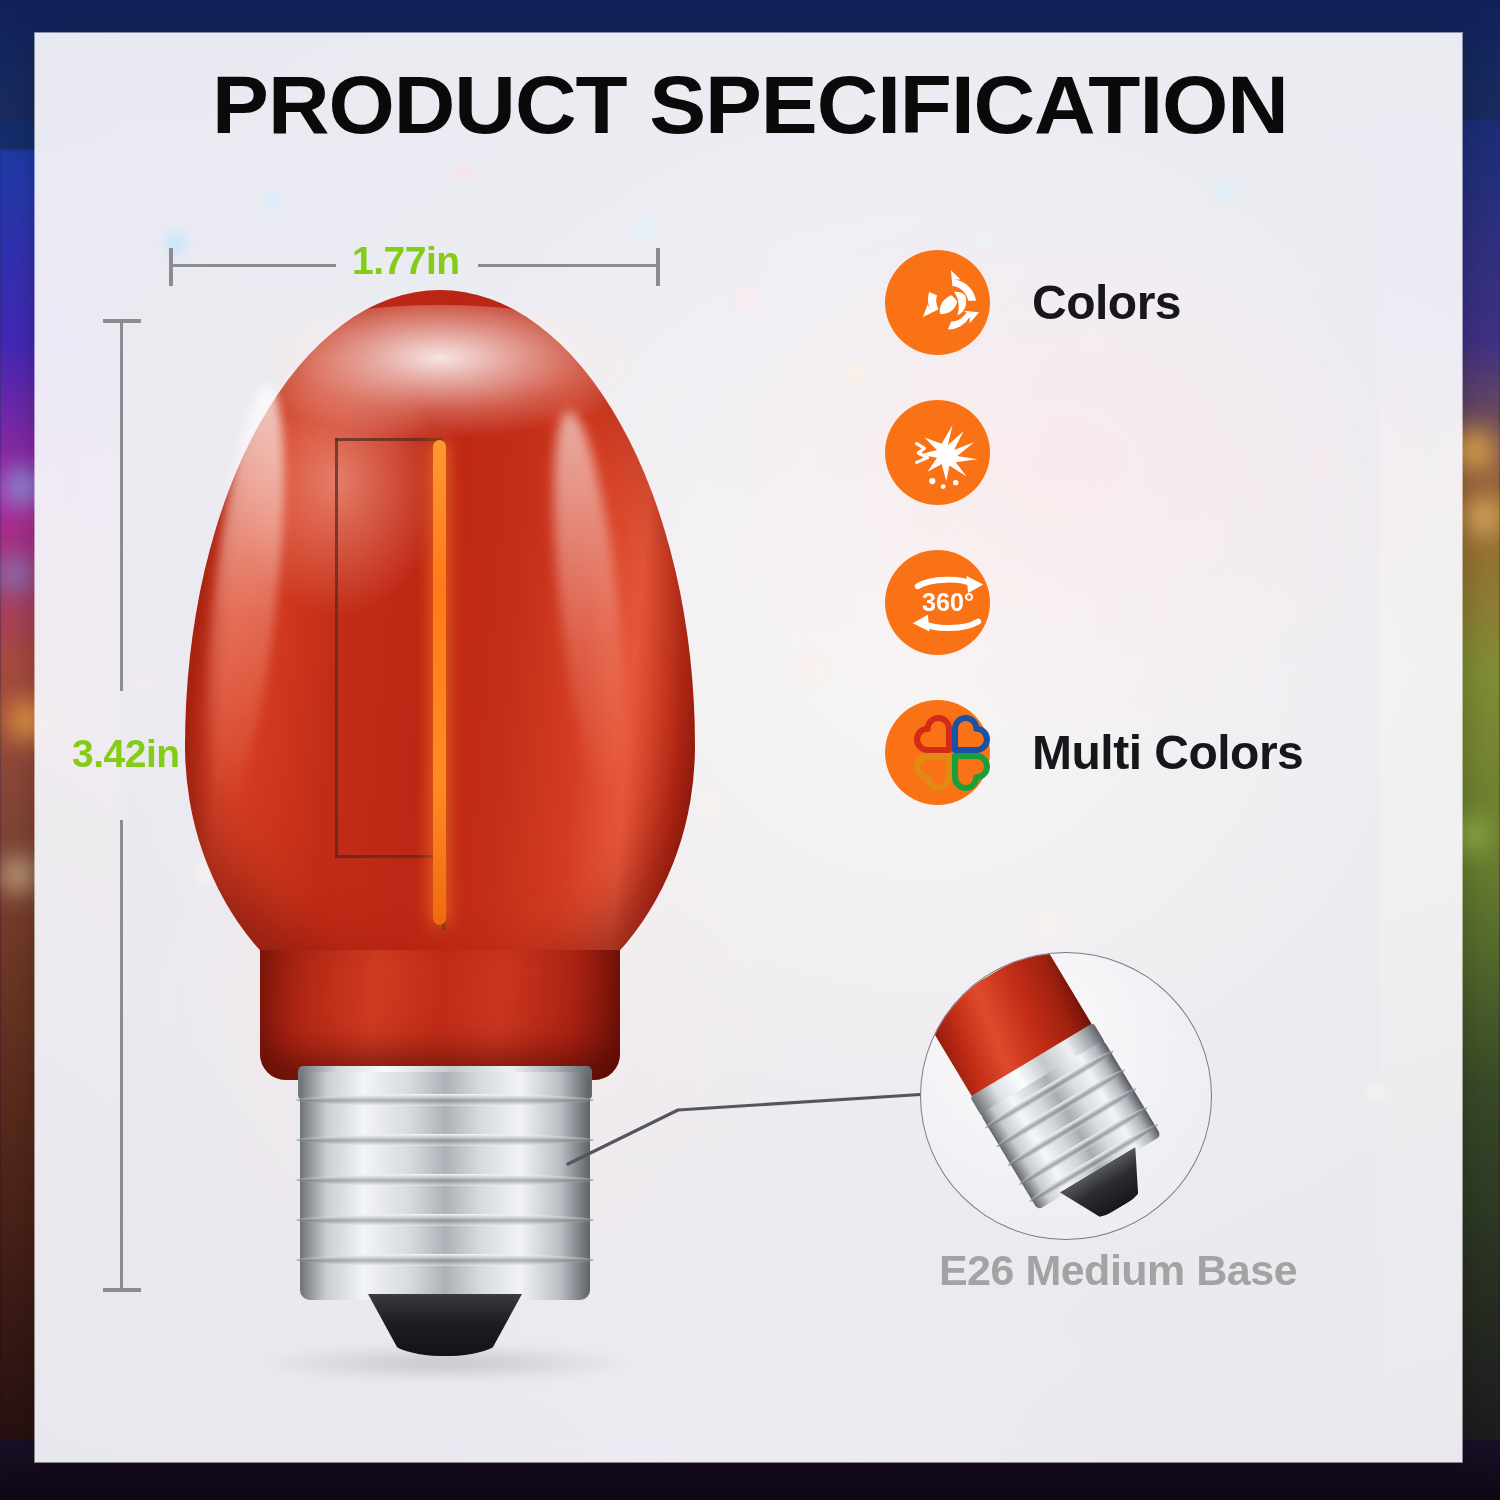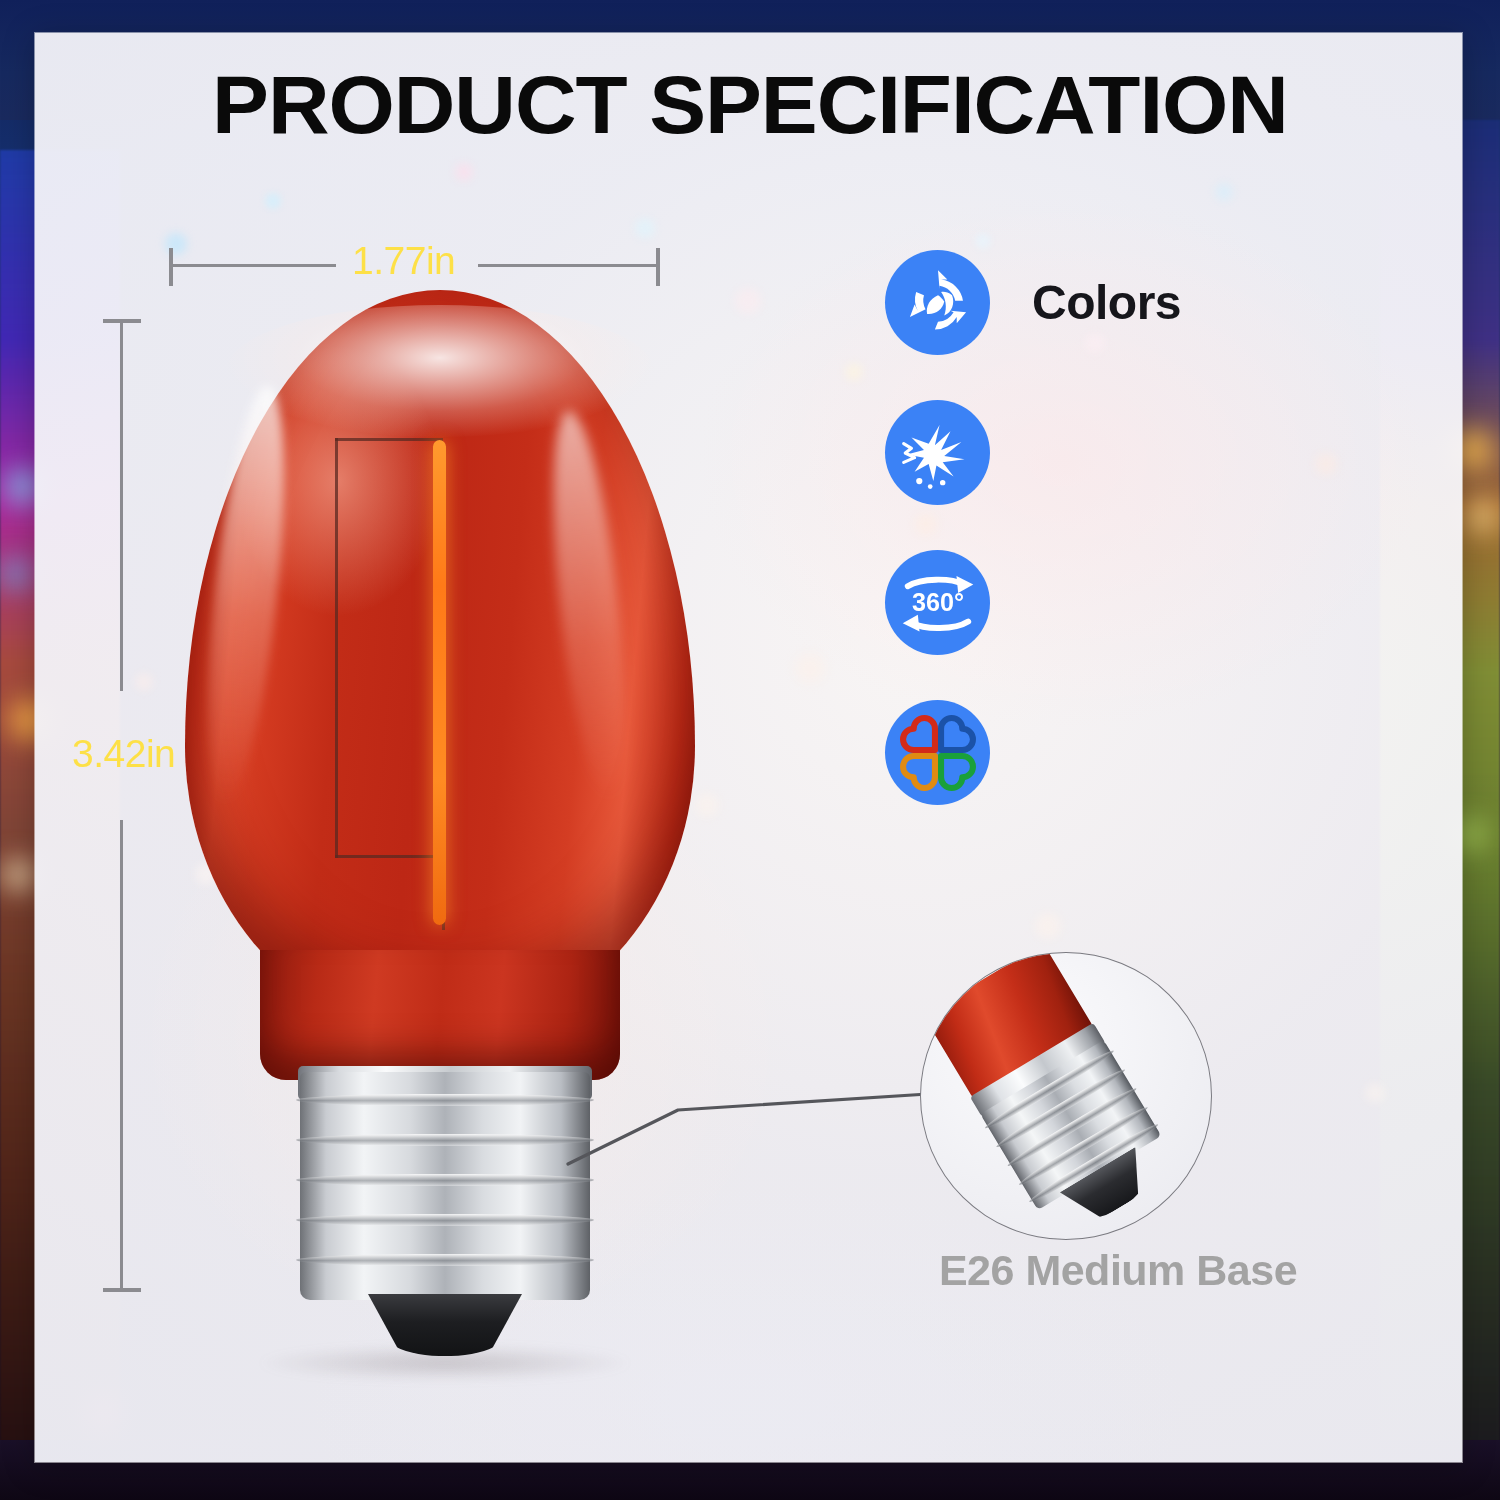--- a/index.html
+++ b/index.html
@@ -81,22 +81,22 @@
     letter-spacing:-1px;
     color:#0a0a0a;
     transform:scaleX(1.04);
     white-space:nowrap;
   }
 
   
   .dim-line { position:absolute; background:#8b8b90; }
   .dim-label {
     position:absolute;
-    font-weight:normal;
-    color:#fde047;
+    font-weight:bold;
+    color:#84cc16;
     white-space:nowrap;
   }
   #dim-width-label { left:352px; top:239px; font-size:39px; letter-spacing:-.5px; }
   #dim-height-label { left:72px; top:732px; font-size:39px; letter-spacing:-.5px; }
 
   
   #bulb { position:absolute; left:140px; top:290px; width:600px; height:1010px; }
   #bulb-glass {
     position:absolute; left:45px; top:0; width:510px; height:735px;
     border-radius:50% 50% 46% 46% / 62% 62% 38% 38%;
@@ -167,22 +167,22 @@
     position:absolute; left:120px; top:1055px; width:370px; height:36px;
     background:radial-gradient(ellipse at center, rgba(120,110,115,.3) 0%, rgba(255,255,255,0) 72%);
     filter:blur(5px);
   }
 
   
   #features { position:absolute; left:885px; top:250px; width:540px; }
   .feature-row { position:absolute; left:0; display:flex; align-items:center; gap:42px; }
   .feature-icon {
     width:105px; height:105px; border-radius:50%;
-    background:#3b82f6;
-    display:flex; align-items:center; justify-content:center;
+    background:#f97316;
+    display:flex; align-items:center; justify-content:flex-end;
     flex:none;
   }
   .feature-label {
     font-weight:bold; font-size:48px; color:#16161b; white-space:nowrap;
     letter-spacing:-.5px;
   }
 
   
   #callout-circle {
     position:absolute; left:920px; top:952px; width:292px; height:288px;
@@ -360,20 +360,21 @@
     <div class="feature-icon">
       <svg width="76" height="76" viewBox="0 0 100 100" aria-hidden="true">
         <g fill="none" stroke-width="8" stroke-linecap="round" stroke-linejoin="round">
           <path d="M46 46 L46 18 A14 14 0 0 0 18 18 A14 14 0 0 0 18 46 Z" stroke="#d32a19"></path>
           <path d="M54 46 L54 18 A14 14 0 0 1 82 18 A14 14 0 0 1 82 46 Z" stroke="#1b52a8"></path>
           <path d="M46 54 L46 82 A14 14 0 0 1 18 82 A14 14 0 0 1 18 54 Z" stroke="#e08b12"></path>
           <path d="M54 54 L54 82 A14 14 0 0 0 82 82 A14 14 0 0 0 82 54 Z" stroke="#1aa03a"></path>
         </g>
       </svg>
     </div>
+    <div class="feature-label">Multi Colors</div>
   </div>
 </div>
 
 <svg id="callout-line" viewBox="0 0 380 120">
   <polyline points="8,104 118,50 368,34" fill="none" stroke="#55565b" stroke-width="3.2" stroke-linecap="round" stroke-linejoin="round"></polyline>
 </svg>
 
 <div id="callout-circle">
   <div id="zoom-base">
     <div id="zoom-red"></div>

